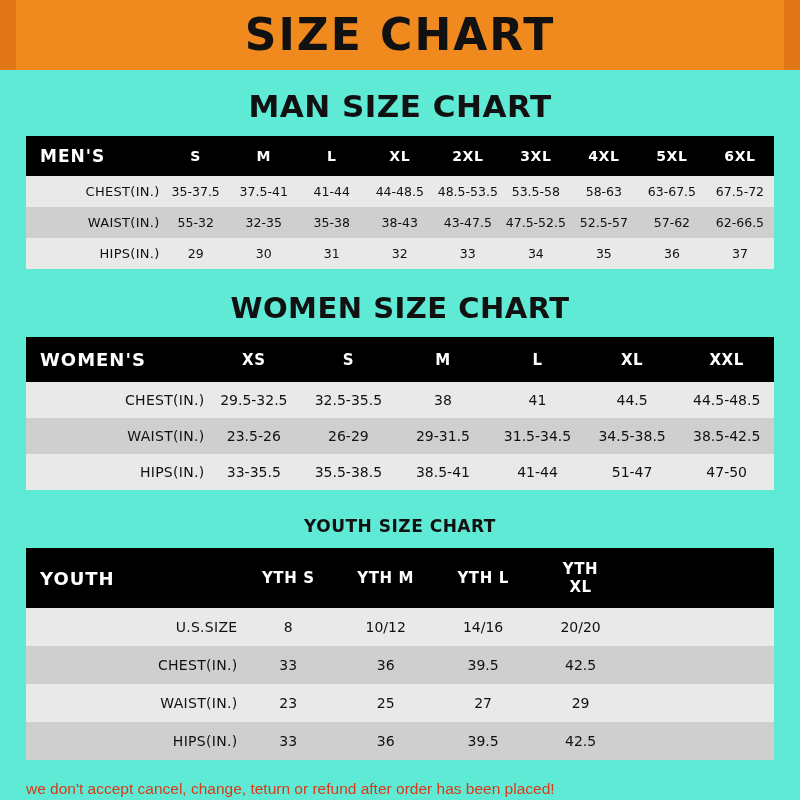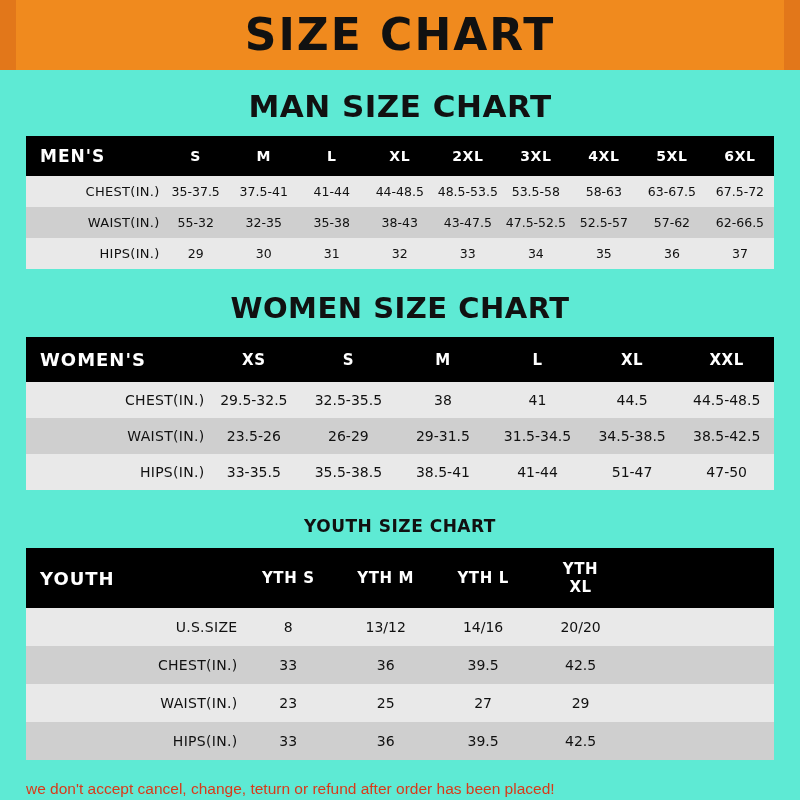--- a/index.html
+++ b/index.html
@@ -245,21 +245,21 @@
           <th>YTH M</th>
           <th>YTH L</th>
           <th>YTH XL</th>
           <th style="width:14%"></th>
         </tr>
       </thead>
       <tbody>
         <tr class="odd">
           <td class="rowlabel">U.S.SIZE</td>
           <td>8</td>
-          <td>13/12</td>
+          <td>10/12</td>
           <td>14/16</td>
           <td>20/20</td>
           <td></td>
         </tr>
         <tr class="even">
           <td class="rowlabel">CHEST(IN.)</td>
           <td>33</td>
           <td>36</td>
           <td>39.5</td>
           <td>42.5</td>

